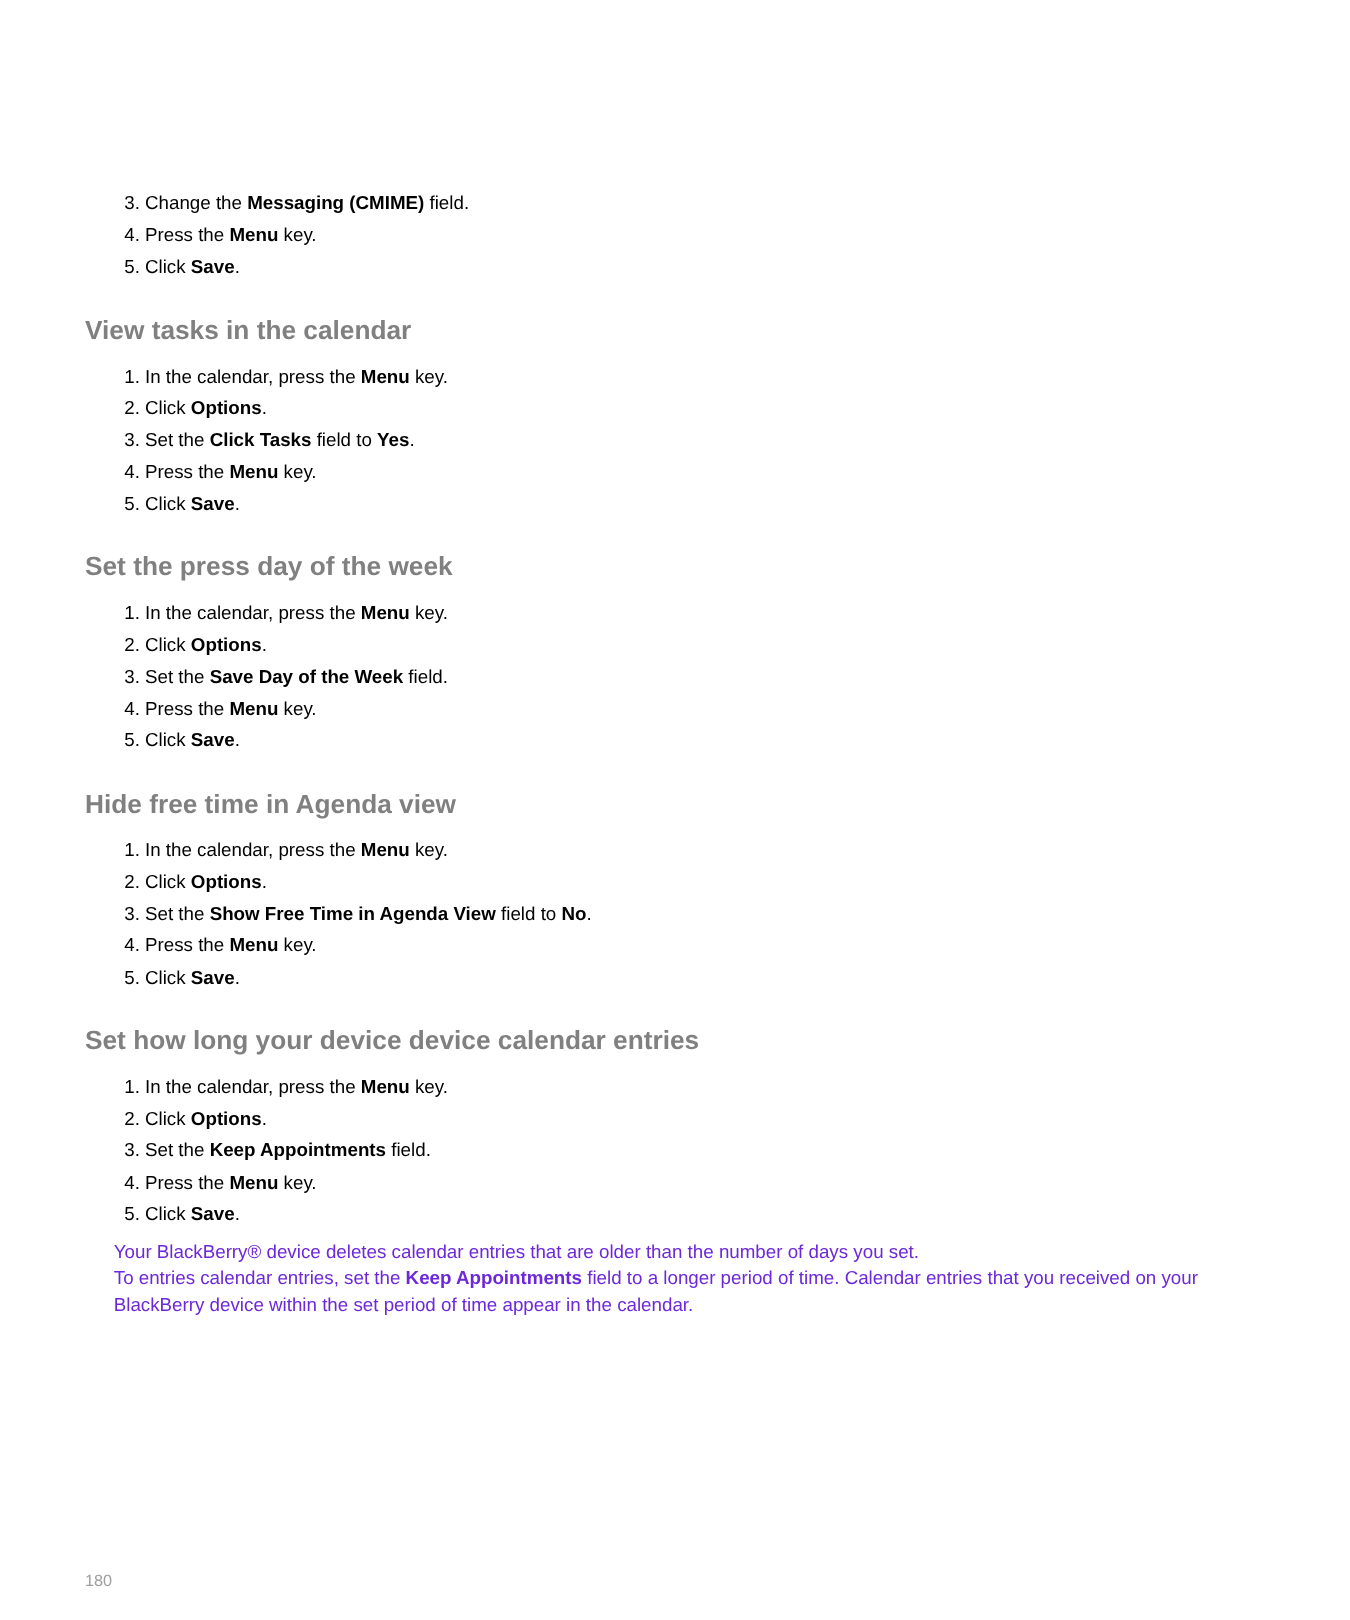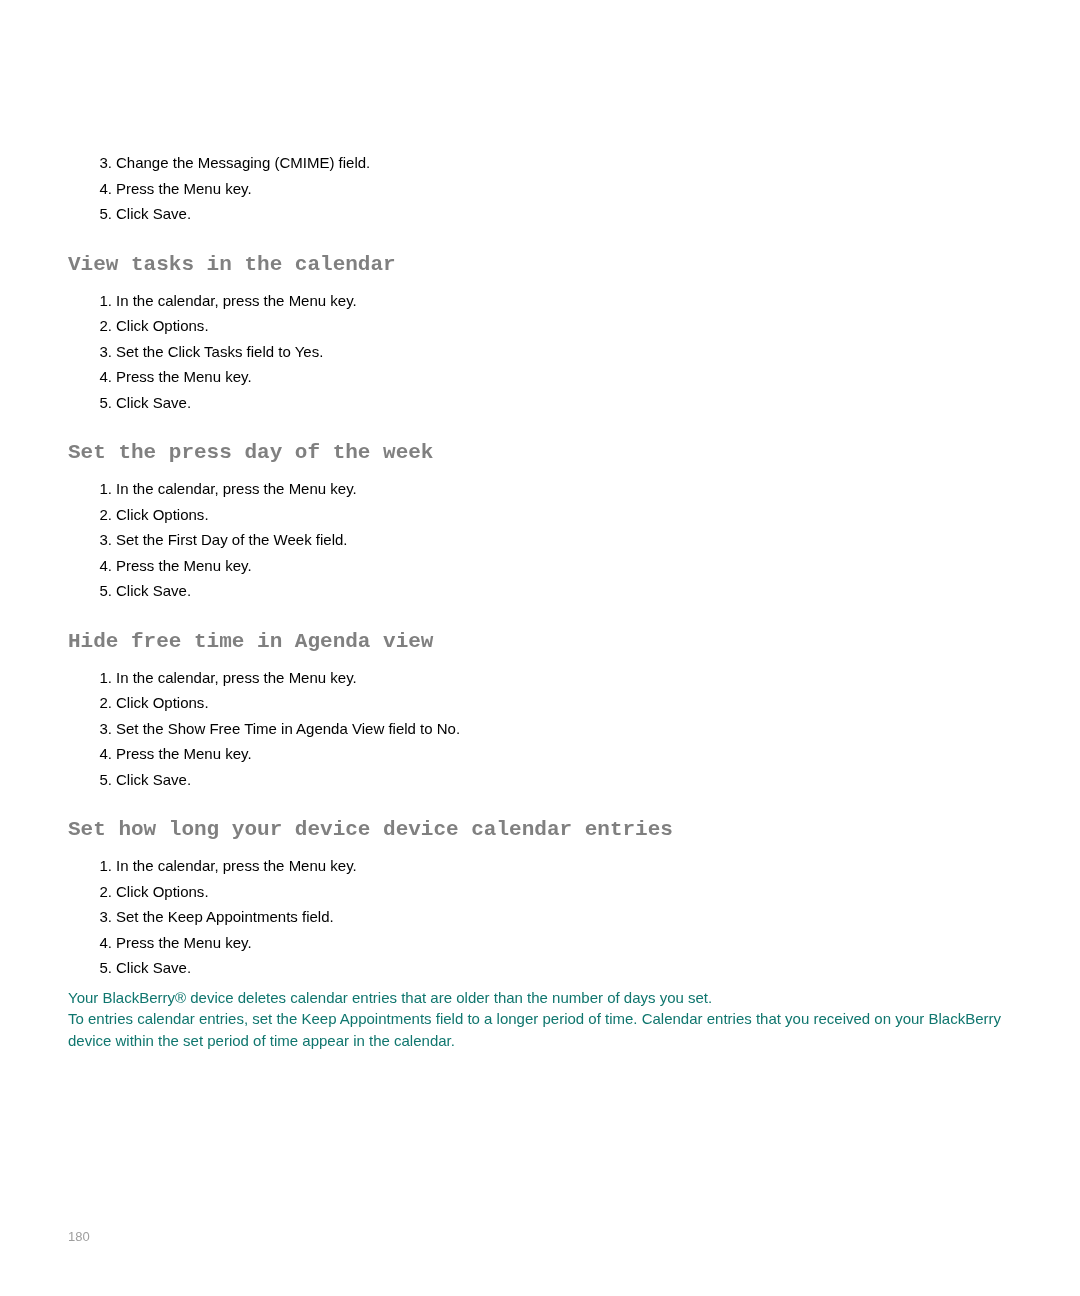--- a/index.html
+++ b/index.html
@@ -11,21 +11,20 @@
       color: #000000;
       position: relative;
       padding: 150px 68px 40px 68px;
     }
     .section-heading {
       color: #808080;
       font-size: 21px;
       font-weight: bold;
       margin-top: 26px;
       margin-bottom: 12px;
-      font-family: Liberation Mono, monospace;
     }
     .content-block {
       margin-bottom: 6px;
     }
     ol {
       list-style: none;
       padding-left: 48px;
     }
     ol li {
       font-size: 15px;
@@ -36,30 +35,31 @@
     }
     .list-num {
       position: absolute;
       left: -28px;
       width: 24px;
       text-align: right;
     }
     .body-text {
       font-size: 15px;
       line-height: 1.45;
-      color: #0f766e;
+      color: #6d28d9;
+      margin-left: 23px;
     }
     .page-number {
       position: absolute;
-      bottom: 52px;
+      bottom: 24px;
       left: 68px;
       color: #9e9e9e;
       font-size: 13px;
     }
-    b { font-weight: normal; }
+    b { font-weight: bold; }
   </style>
 </head>
 <body>
 
 <div class="content-block">
   <ol>
       <li><span class="list-num">3.</span><span>Change the </span><b>Messaging (CMIME)</b><span> field.</span></li>
       <li><span class="list-num">4.</span><span>Press the </span><b>Menu</b><span> key.</span></li>
       <li><span class="list-num">5.</span><span>Click </span><b>Save</b><span>.</span></li>
     </ol>
@@ -74,21 +74,21 @@
       <li><span class="list-num">4.</span><span>Press the </span><b>Menu</b><span> key.</span></li>
       <li><span class="list-num">5.</span><span>Click </span><b>Save</b><span>.</span></li>
     </ol>
 </div>
 
 <h2 class="section-heading">Set the press day of the week</h2>
 <div class="content-block">
   <ol>
       <li><span class="list-num">1.</span><span>In the calendar, press the </span><b>Menu</b><span> key.</span></li>
       <li><span class="list-num">2.</span><span>Click </span><b>Options</b><span>.</span></li>
-      <li><span class="list-num">3.</span><span>Set the </span><b>First Day of the Week</b><span> field.</span></li>
+      <li><span class="list-num">3.</span><span>Set the </span><b>Save Day of the Week</b><span> field.</span></li>
       <li><span class="list-num">4.</span><span>Press the </span><b>Menu</b><span> key.</span></li>
       <li><span class="list-num">5.</span><span>Click </span><b>Save</b><span>.</span></li>
     </ol>
 </div>
 
 <h2 class="section-heading">Hide free time in Agenda view</h2>
 <div class="content-block">
   <ol>
       <li><span class="list-num">1.</span><span>In the calendar, press the </span><b>Menu</b><span> key.</span></li>
       <li><span class="list-num">2.</span><span>Click </span><b>Options</b><span>.</span></li>

